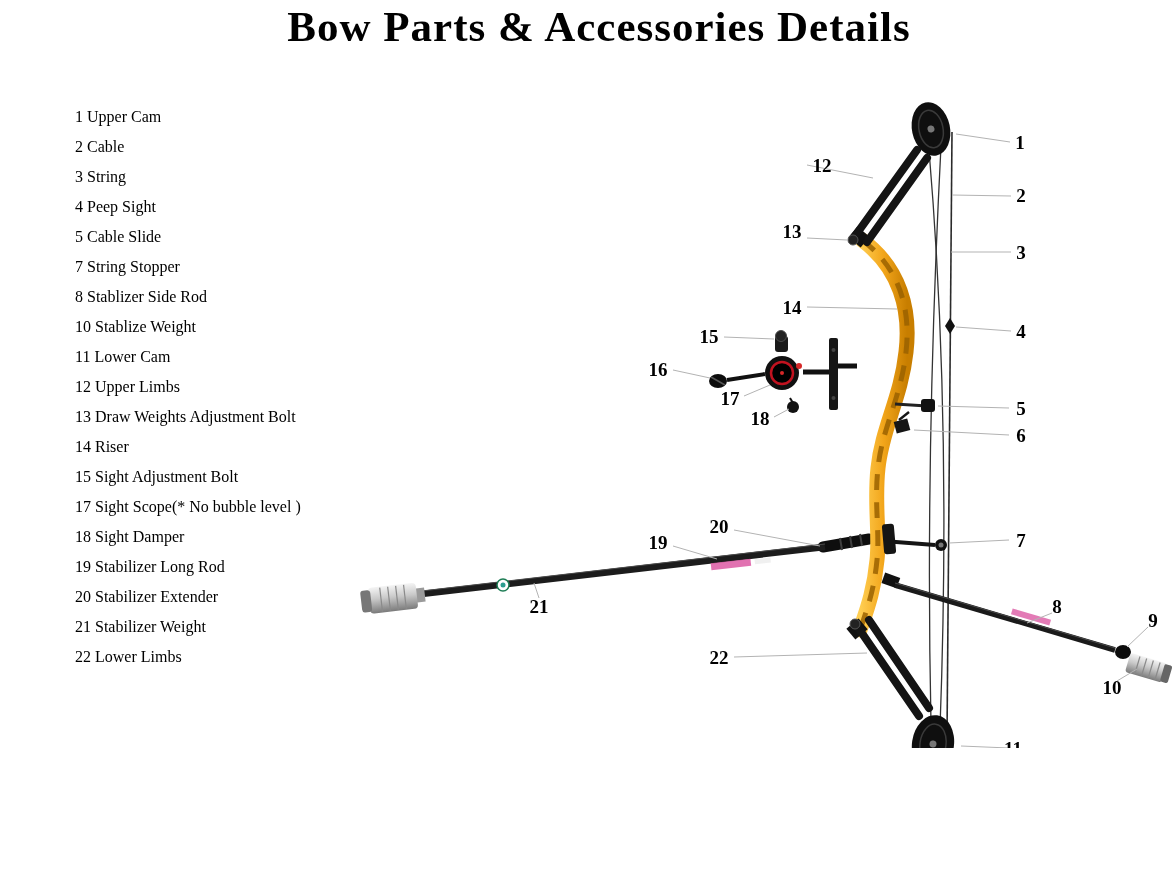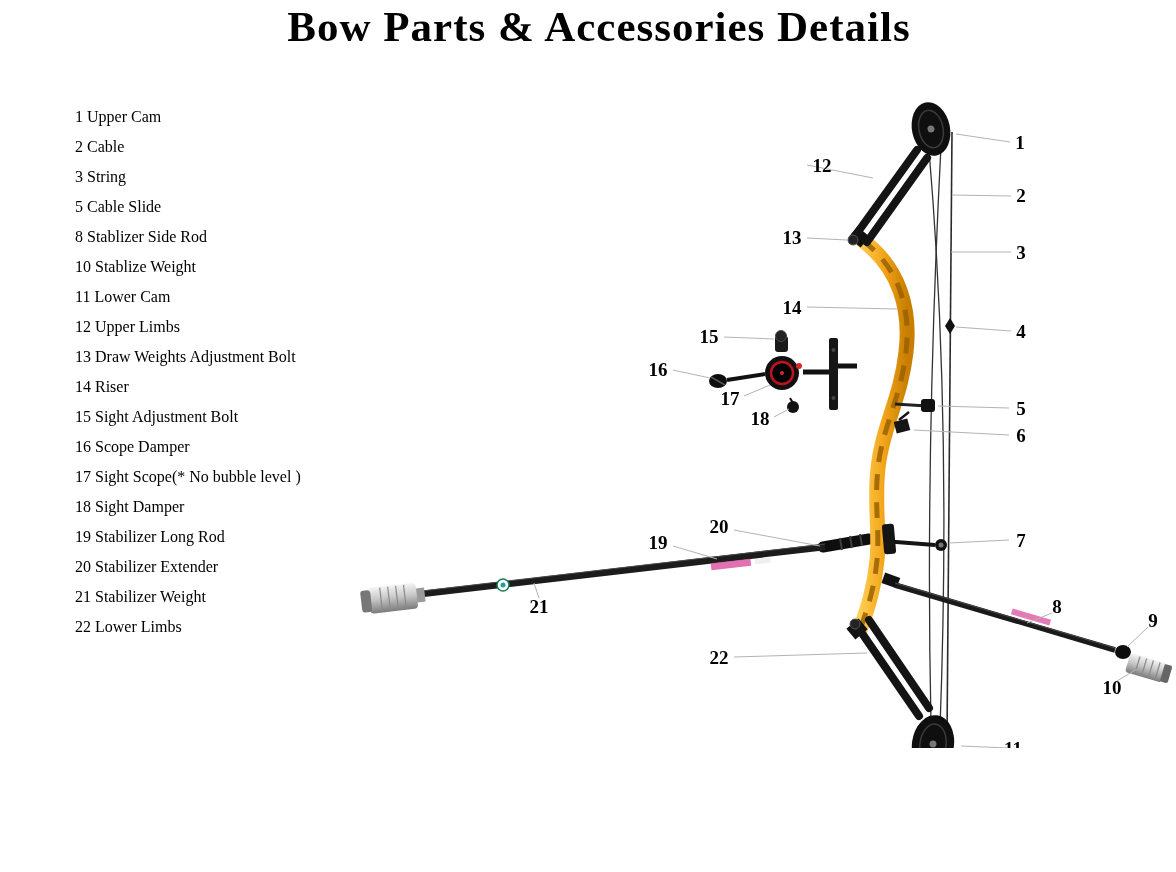--- a/index.html
+++ b/index.html
@@ -19,29 +19,30 @@
 <body>
 
 <div class="page">
 
   <div class="title">Bow Parts &amp; Accessories Details</div>
 
   <ul class="parts-list">
     <li class="item">1 Upper Cam</li>
     <li class="item">2 Cable</li>
     <li class="item">3 String</li>
+    <li class="item">4 Peep Sight</li>
     <li class="item">5 Cable Slide</li>
+    <li class="item">7 String Stopper</li>
     <li class="item">8 Stablizer Side Rod</li>
     <li class="item">10 Stablize Weight</li>
     <li class="item">11 Lower Cam</li>
     <li class="item">12 Upper Limbs</li>
     <li class="item">13 Draw Weights Adjustment Bolt</li>
     <li class="item">14 Riser</li>
     <li class="item">15 Sight Adjustment Bolt</li>
-    <li class="item">16 Scope Damper</li>
     <li class="item">17 Sight Scope(* No bubble level )</li>
     <li class="item">18 Sight Damper</li>
     <li class="item">19 Stabilizer Long Rod</li>
     <li class="item">20 Stabilizer Extender</li>
     <li class="item">21 Stabilizer Weight</li>
     <li class="item">22 Lower Limbs</li>
   </ul>
 
   <svg class="svg-layer" viewBox="0 0 1176 872">
     <defs>
@@ -205,21 +206,21 @@
   <div class="callout" style="left:1010px;top:253px">3</div>
   <div class="callout" style="left:1010px;top:332px">4</div>
   <div class="callout" style="left:1010px;top:409px">5</div>
   <div class="callout" style="left:1010px;top:436px">6</div>
   <div class="callout" style="left:1010px;top:541px">7</div>
   <div class="callout" style="left:1046px;top:607px">8</div>
   <div class="callout" style="left:1142px;top:621px">9</div>
   <div class="callout" style="left:1101px;top:688px">10</div>
   <div class="callout" style="left:1002px;top:749px">11</div>
   <div class="callout" style="left:811px;top:166px">12</div>
-  <div class="callout" style="left:781px;top:238px">13</div>
+  <div class="callout" style="left:781px;top:232px">13</div>
   <div class="callout" style="left:781px;top:308px">14</div>
   <div class="callout" style="left:698px;top:337px">15</div>
   <div class="callout" style="left:647px;top:370px">16</div>
   <div class="callout" style="left:719px;top:399px">17</div>
   <div class="callout" style="left:749px;top:419px">18</div>
   <div class="callout" style="left:647px;top:543px">19</div>
   <div class="callout" style="left:708px;top:527px">20</div>
   <div class="callout" style="left:528px;top:607px">21</div>
   <div class="callout" style="left:708px;top:658px">22</div>
 

